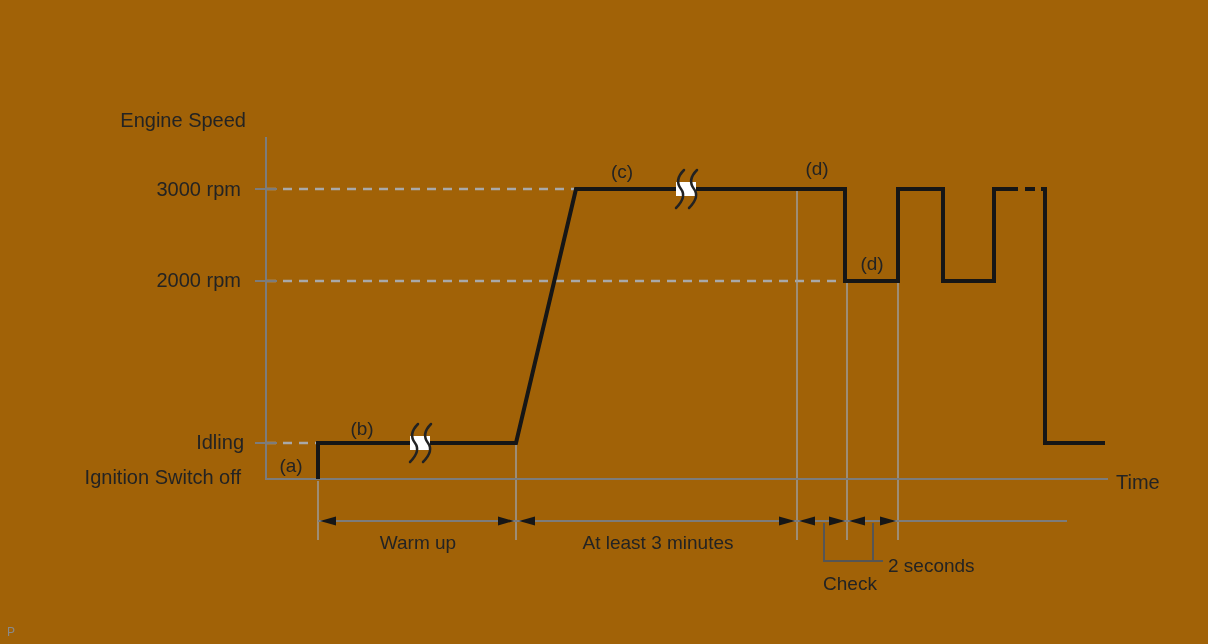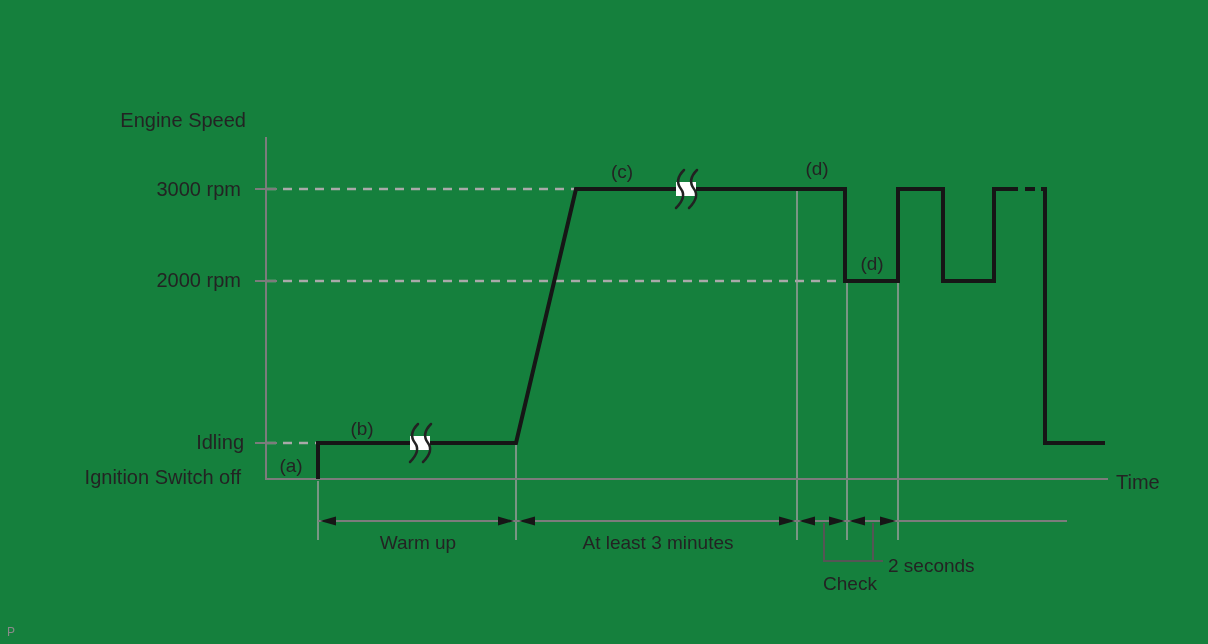--- a/index.html
+++ b/index.html
@@ -1,20 +1,20 @@
 <!DOCTYPE html>
 <html><head>
 <meta charset="utf-8">
 <style>
   html, body { margin: 0; padding: 0; background: #ffffff; }
   #stage {
     position: relative;
     width: 1208px;
     height: 644px;
-    background: #15803d;
+    background: #a16207;
     overflow: hidden;
     font-family: "Liberation Sans", sans-serif;
   }
   svg { display: block; }
   .axis  { stroke: #7c7c7c; stroke-width: 2; fill: none; }
   .guide { stroke: #a9a9a9; stroke-width: 2.5; stroke-dasharray: 9 7; fill: none; }
   .ext   { stroke: #9d9d9d; stroke-width: 1.5; fill: none; }
   .trace { stroke-width: 4; fill: none; stroke-linejoin: miter; }
   .trace-dashed { stroke-dasharray: 10 7; }
   .dim   { stroke: #7c7c7c; stroke-width: 2; fill: none; }

